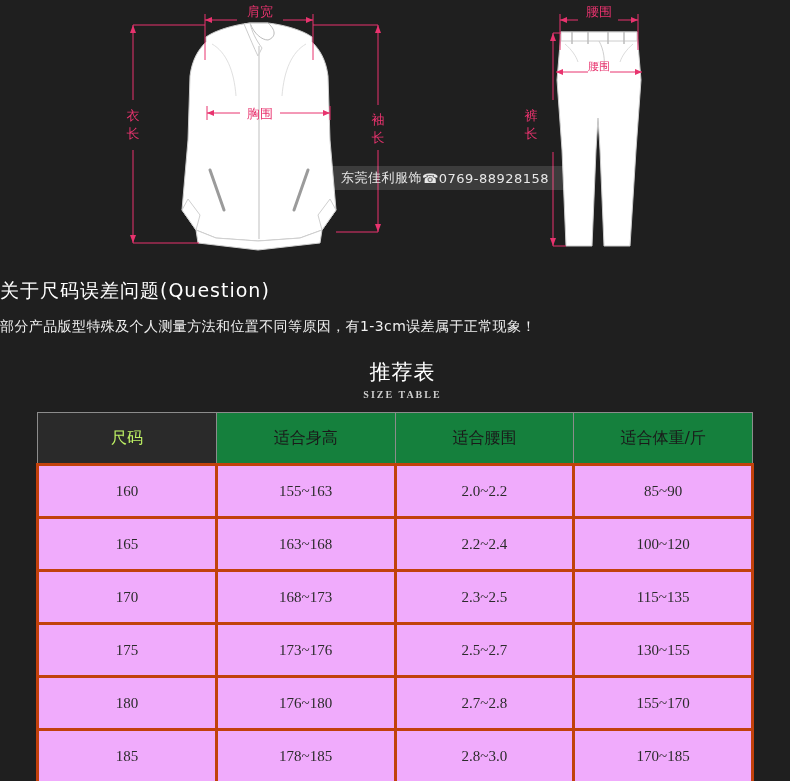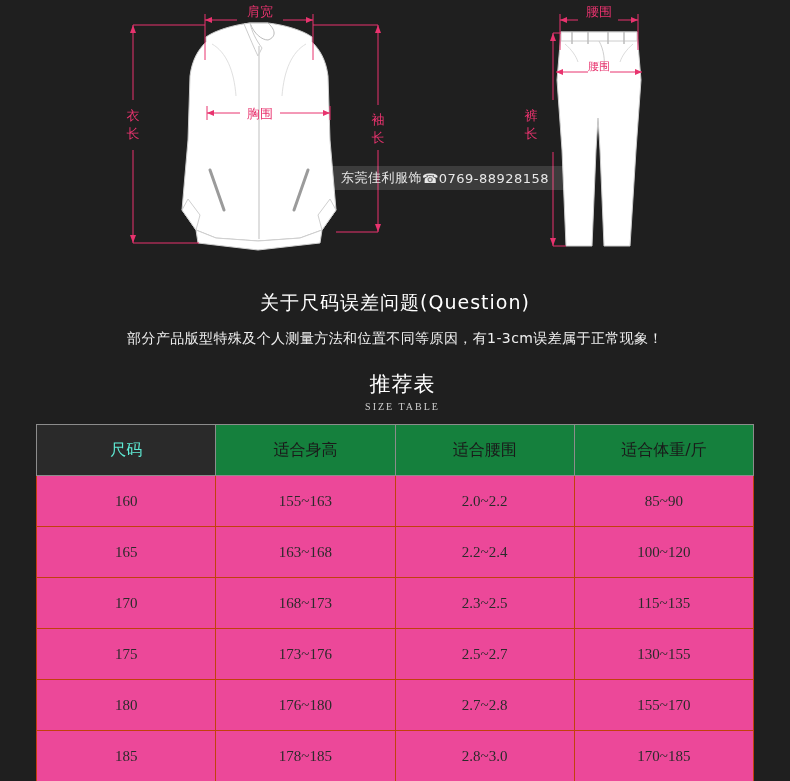--- a/index.html
+++ b/index.html
@@ -46,22 +46,22 @@
     color: #e8e8e8;
     letter-spacing: 0.5px;
     font-family: "DejaVu Sans", sans-serif;
   }
   .watermark .wm-phone {
     font-family: "DejaVu Sans", sans-serif;
   }
 
   
   .question {
-    text-align: center;
-    margin-top: 22px;
+    text-align: left;
+    margin-top: 10px;
   }
   .question .q-title {
     font-size: 19px;
     color: #ffffff;
     letter-spacing: 1px;
     font-family: "DejaVu Sans", sans-serif;
   }
   .question .q-sub {
     font-size: 14px;
     color: #f0f0f0;
@@ -81,20 +81,21 @@
     color: #ffffff;
     letter-spacing: 1px;
     font-family: "DejaVu Sans", sans-serif;
   }
   .table-head .th-en {
     font-size: 10px;
     color: #cfcfcf;
     letter-spacing: 2px;
     margin-top: 3px;
     font-family: "Liberation Serif", serif;
+    font-weight: bold;
   }
 
   
   .table-wrap {
     margin: 12px auto 0 auto;
     width: 718px;
   }
   table.size-table {
     width: 100%;
     border-collapse: collapse;
@@ -104,29 +105,29 @@
     background: #15803d;
     color: #1a1a1a;
     font-weight: normal;
     font-size: 16px;
     height: 48px;
     border: 1px solid #8c8c8c;
     font-family: "DejaVu Sans", sans-serif;
   }
   table.size-table th:first-child {
     background: #2a2a2a;
-    color: #5eead4;
+    color: #bef264;
   }
   table.size-table td {
-    background: #ec4899;
+    background: #f0abfc;
     color: #2b2b2b;
     font-size: 15px;
     height: 48px;
     text-align: center;
-    border: 1px solid #c2410c;
+    border: 3px solid #c2410c;
     font-family: "Liberation Serif", serif;
   }
 </style>
 </head>
 <body>
 
 <div class="page">
 
   <div class="diagram">
     <svg width="790" height="268" viewBox="0 0 790 268" xmlns="http://www.w3.org/2000/svg">

